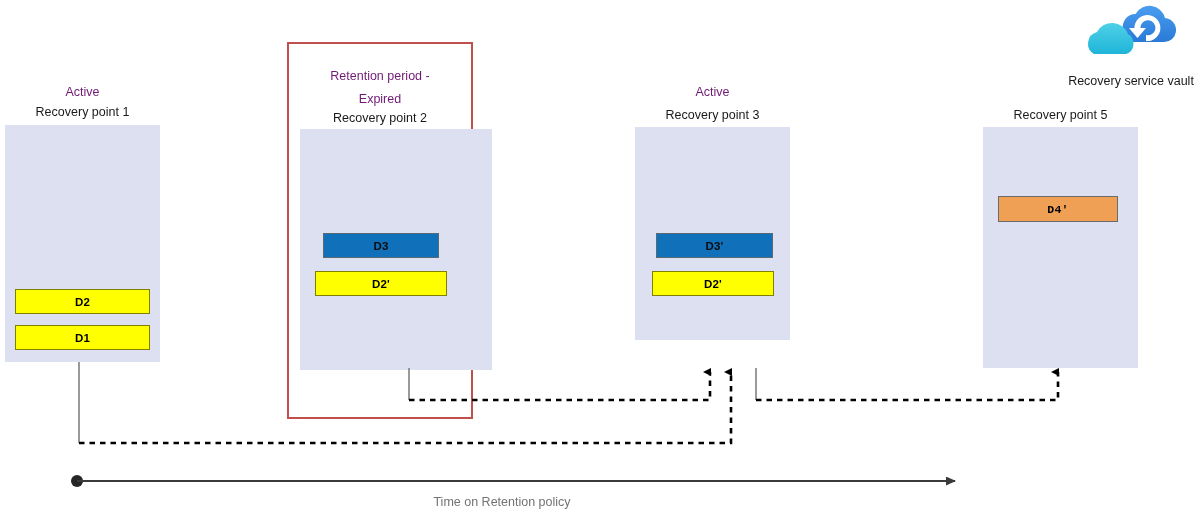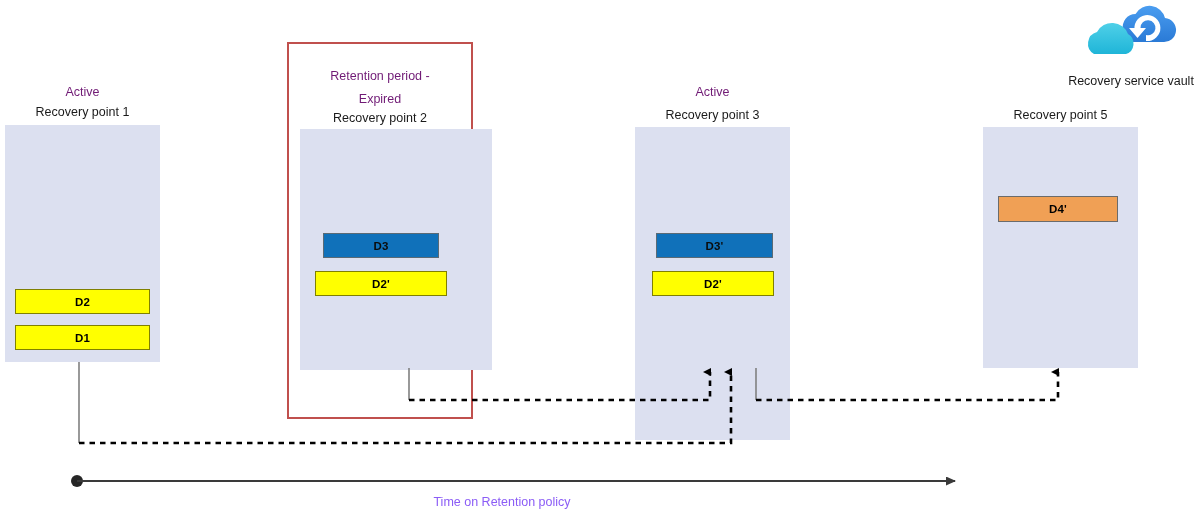--- a/index.html
+++ b/index.html
@@ -76,21 +76,21 @@
     text-align: center;
   }
   .vault-label {
     font-size: 12.5px;
     color: #1a1a1a;
     margin-top: 2px;
   }
   .axis-label {
     position: absolute;
     font-size: 12.5px;
-    color: #8b5cf6;
+    color: #737373;
     text-align: center;
   }
 </style>
 </head>
 <body>
 
 <div id="canvas">
 
   <div class="rp-caption" style="left:5px; top:81px; width:155px;">Active</div>
   <div class="rp-title" style="left:5px; top:105px; width:155px;">Recovery point 1</div>
@@ -103,28 +103,28 @@
   <div class="rp-caption" style="left:300px; top:65px; width:160px;">Retention period -
 Expired</div>
   <div class="rp-title" style="left:300px; top:111px; width:160px;">Recovery point 2</div>
   <div class="rp-body" style="left:300px; top:129px; width:192px; height:241px;">
     <div class="chip blue" style="left:22px; top:103px; width:116px; height:25px;">D3</div>
     <div class="chip yellow" style="left:14px; top:141px; width:132px; height:25px;">D2'</div>
   </div>
 
   <div class="rp-caption" style="left:635px; top:81px; width:155px;">Active</div>
   <div class="rp-title" style="left:635px; top:108px; width:155px;">Recovery point 3</div>
-  <div class="rp-body" style="left:635px; top:127px; width:155px; height:313px;padding-left:18px;">
+  <div class="rp-body" style="left:635px; top:127px; width:155px; height:213px;padding-left:18px;">
     <div class="chip blue" style="left:20px; top:105px; width:117px; height:25px;">D3'</div>
     <div class="chip yellow" style="left:16px; top:143px; width:122px; height:25px;">D2'</div>
   </div>
 
   <div class="rp-caption" style="left:983px; top:81px; width:155px;"></div>
   <div class="rp-title" style="left:983px; top:108px; width:155px;">Recovery point 5</div>
-  <div class="rp-body" style="left:983px; top:127px; width:155px; height:241px;">
+  <div class="rp-body" style="left:983px; top:127px; width:155px; height:241px;font-family:Liberation Mono, monospace;">
     <div class="chip orange" style="left:14px; top:68px; width:120px; height:26px;">D4'</div>
   </div>
 
   <svg class="overlay" viewBox="0 0 1198 517" xmlns="http://www.w3.org/2000/svg">
     <defs>
       <marker id="arrowUp" markerWidth="8" markerHeight="8" refX="4" refY="7" orient="auto" markerUnits="userSpaceOnUse">
         <path d="M4,0 L8,8 L0,8 Z" fill="#000000"></path>
       </marker>
       <marker id="arrowRight" markerWidth="10" markerHeight="9" refX="9" refY="4.5" orient="auto" markerUnits="userSpaceOnUse">
         <path d="M0,0 L10,4.5 L0,9 Z" fill="#3a3a3a"></path>

